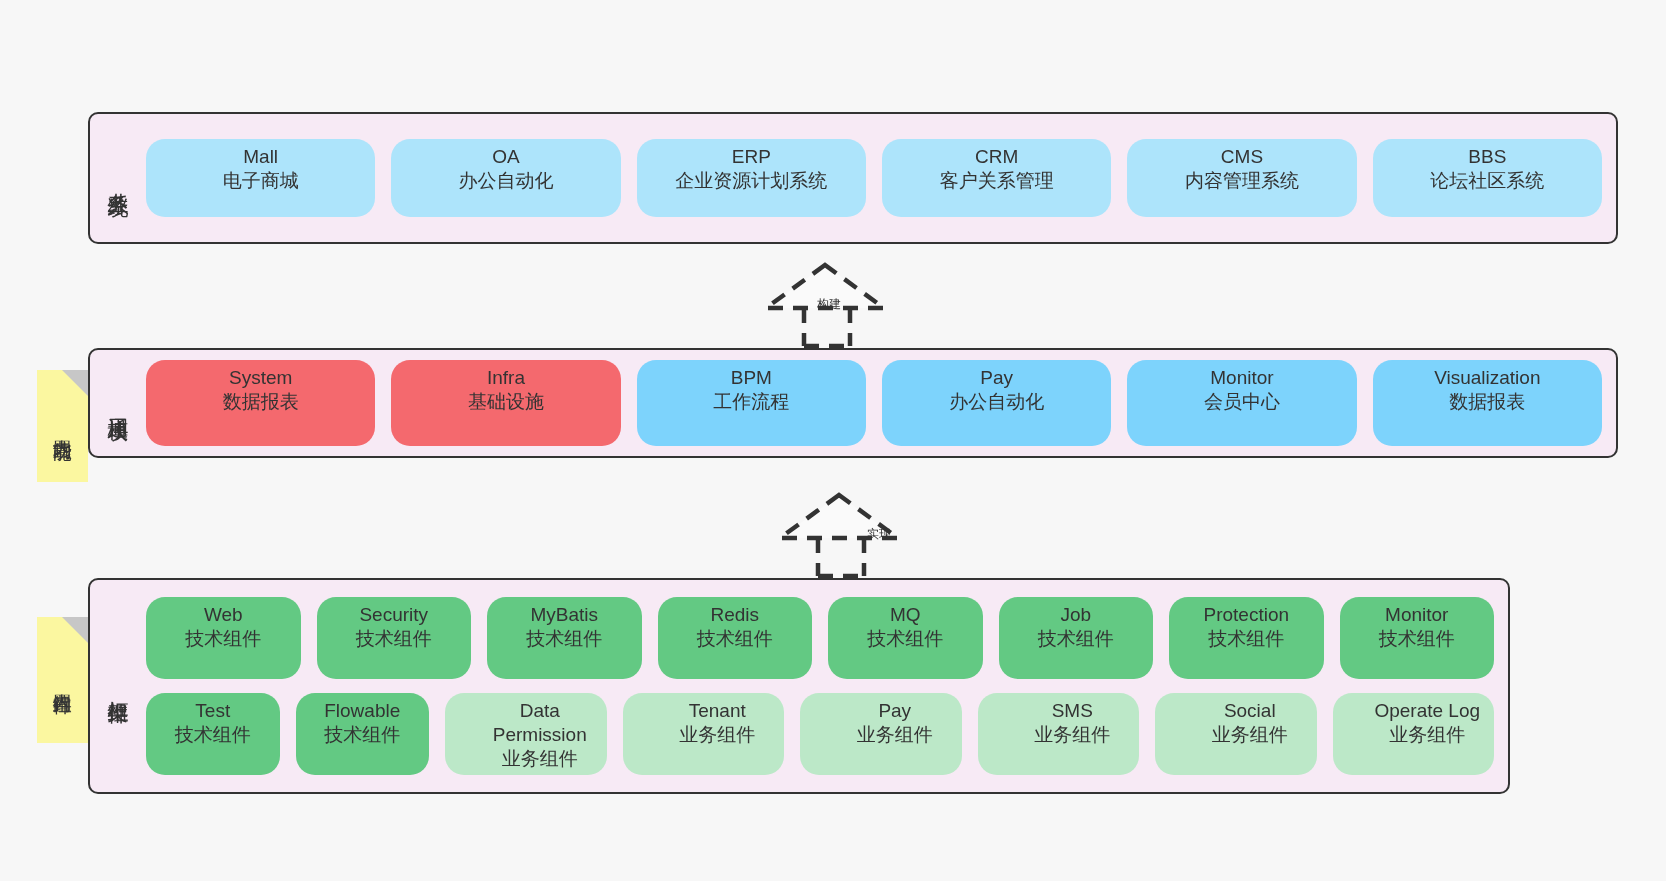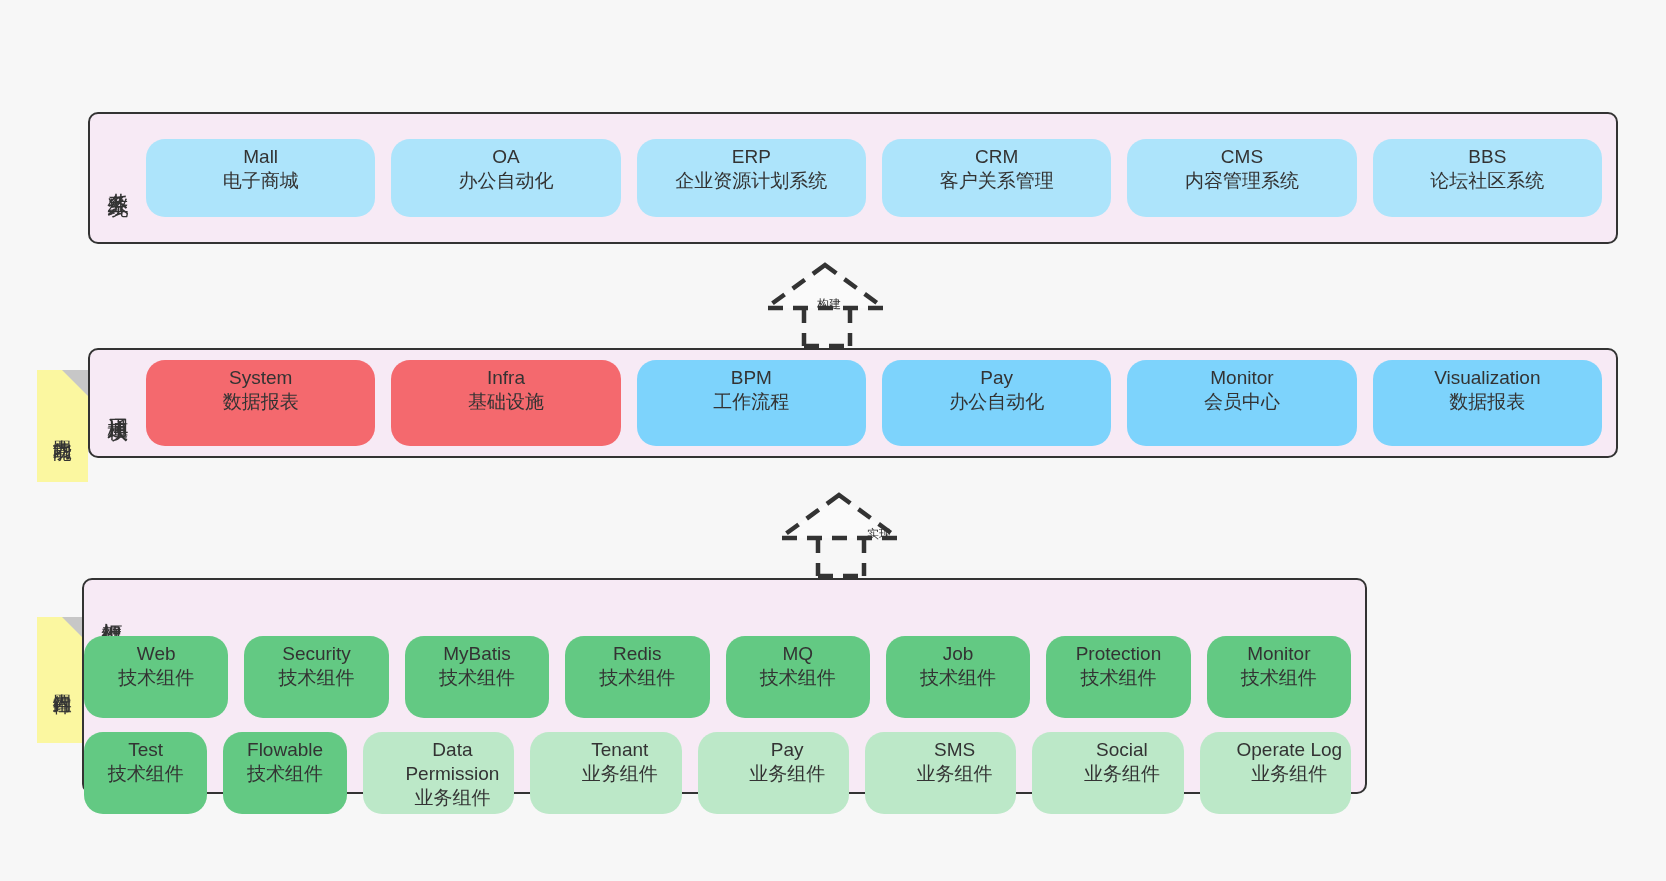--- a/index.html
+++ b/index.html
@@ -207,21 +207,21 @@
       <polygon points="67,7 8,50 126,50" fill="#fafafa" stroke="#333333" stroke-width="4.5" stroke-dasharray="15,10" stroke-linejoin="miter"></polygon>
       <path d="M 46,50 L 46,88 M 92,50 L 92,88 M 46,88 L 92,88" fill="none" stroke="#333333" stroke-width="4.5" stroke-dasharray="15,10"></path>
     </svg>
     <span class="conn-label" style="left:59px; top:38px;margin-left:36px;">实现</span>
   </div>
 
   <div class="note" id="note-builtin-components" style="left:37px; top:617px; width:51px; height:126px;">
     <span>内置组件</span>
   </div>
 
-  <div class="layer" id="layer-framework-components" style="left:82px; top:578px; width:1285px; height:216px;flex-direction:column;">
+  <div class="layer" id="layer-framework-components" style="left:88px; top:578px; width:1422px; height:216px;">
     <div class="layer-title">框架组件</div>
     <div class="layer-body">
 
       <div class="row row-fw">
         <div class="card c-green">
           <span class="t1">Web</span>
           <span class="t2">技术组件</span>
         </div>
         <div class="card c-green">
           <span class="t1">Security</span>

